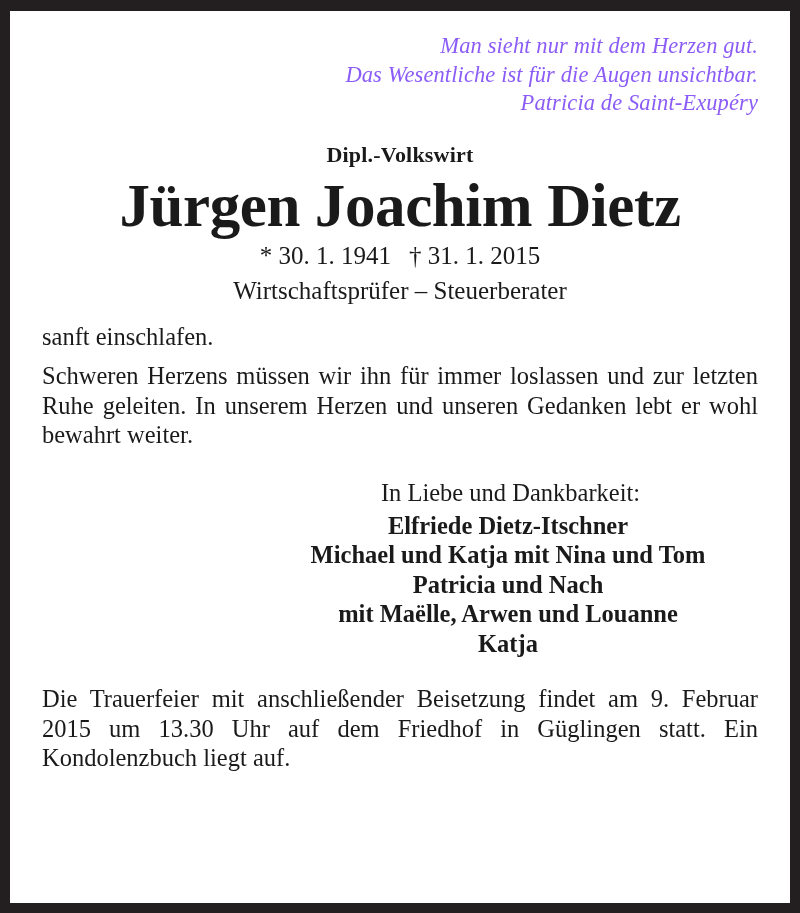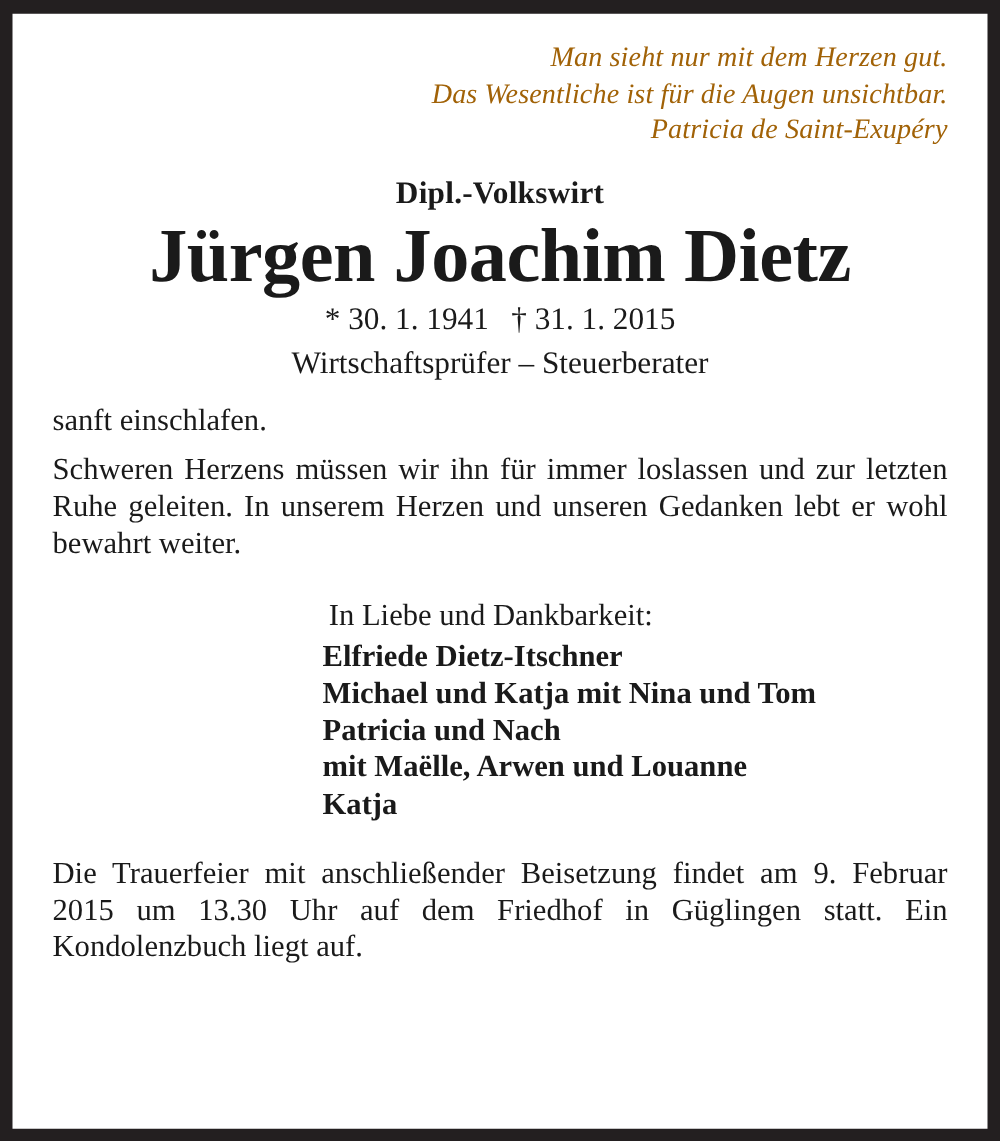--- a/index.html
+++ b/index.html
@@ -29,21 +29,21 @@
     top: 21px;
     width: 716px;
   }
 
   
   .quote {
     text-align: right;
     font-style: italic;
     font-size: 22.5px;
     line-height: 28.5px;
-    color: #a16207;
+    color: #8b5cf6;
     margin: 0 0 21px 0;
     letter-spacing: 0.1px;
   }
   .quote-line { display: block; white-space: pre; }
   .quote-author { display: block; white-space: pre; }
 
   
   .para {
     font-size: 24.5px;
     line-height: 29.5px;
@@ -57,21 +57,21 @@
   }
   .para-intro { margin-bottom: 6px; }
 
   
   .name-block {
     text-align: center;
     margin-top: 22px;
     margin-bottom: 14px;
   }
   .profession {
-    font-size: 25px;
+    font-size: 22px;
     font-weight: bold;
     line-height: 30px;
     letter-spacing: 0.2px;
     margin-bottom: 4px;
   }
   .full-name {
     font-size: 61px;
     font-weight: bold;
     line-height: 64px;
     letter-spacing: -0.4px;
@@ -91,20 +91,21 @@
     margin-top: 2px;
   }
 
   .para-sanft { margin-top: 2px; margin-bottom: 10px; }
 
   
   .family-block {
     margin-top: 28px;
     margin-bottom: 26px;
     padding-left: 216px;
+    text-align: center;
   }
   .family-intro {
     font-size: 24.5px;
     line-height: 30px;
     padding-left: 5px;
     margin-bottom: 3px;
   }
   .family-names {
     font-size: 24.5px;
     font-weight: bold;

